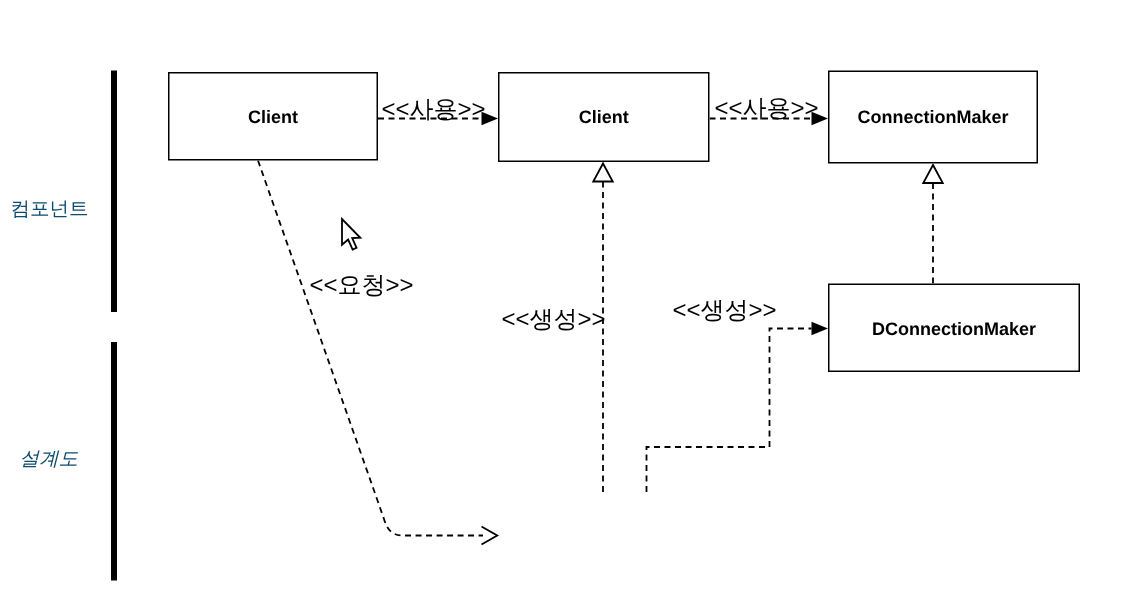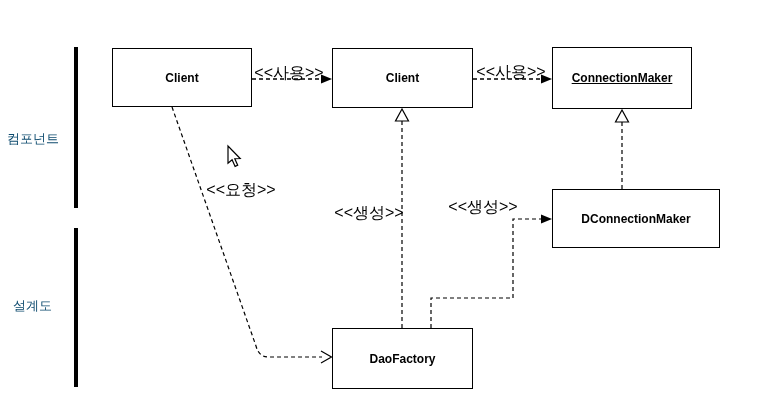--- a/index.html
+++ b/index.html
@@ -42,29 +42,29 @@
   }
   .section-label {
     position: absolute;
     font-size: 13px;
     color: #0c4a6e;
     white-space: nowrap;
   }
   
   #box-client           { left: 112px; top: 48px;  width: 140px; height: 59px; }
   #box-userdao          { left: 332px; top: 48px;  width: 141px; height: 60px; }
-  #box-connectionmaker  { left: 552px; top: 47px;  width: 140px; height: 62px; text-decoration: underline; }
+  #box-connectionmaker  { left: 552px; top: 47px;  width: 140px; height: 62px; }
   #box-dconnectionmaker { left: 552px; top: 189px; width: 168px; height: 59px; }
   #box-daofactory       { left: 332px; top: 328px; width: 141px; height: 61px; }
 
   #bar-components { left: 74px; top: 47px;  height: 161px; }
   #bar-blueprint  { left: 74px; top: 228px; height: 159px; }
 
   #label-components { left: 7px;  top: 130px; }
-  #label-blueprint  { left: 13px; top: 297px; }
+  #label-blueprint  { left: 13px; top: 297px; font-style: italic; }
 
   #lbl-use-1        { left: 289px; top: 63px;  }
   #lbl-use-2        { left: 511px; top: 62px;  }
   #lbl-request      { left: 241px; top: 180px; text-align: right; }
   #lbl-create-left  { left: 369px; top: 203px; }
   #lbl-create-right { left: 483px; top: 197px; }
 </style>
 </head>
 <body>
 
@@ -118,23 +118,20 @@
   </div>
   <div class="class-box" id="box-userdao">
     <span>Client</span>
   </div>
   <div class="class-box" id="box-connectionmaker">
     <span>ConnectionMaker</span>
   </div>
   <div class="class-box" id="box-dconnectionmaker">
     <span>DConnectionMaker</span>
   </div>
-  <div class="class-box" id="box-daofactory">
-    <span>DaoFactory</span>
-  </div>
 
   <span class="edge-label" id="lbl-use-1">&lt;&lt;사용&gt;&gt;</span>
   <span class="edge-label" id="lbl-use-2">&lt;&lt;사용&gt;&gt;</span>
   <span class="edge-label" id="lbl-request">&lt;&lt;요청&gt;&gt;</span>
   <span class="edge-label" id="lbl-create-left">&lt;&lt;생성&gt;&gt;</span>
   <span class="edge-label" id="lbl-create-right">&lt;&lt;생성&gt;&gt;</span>
 
 </div>
 
 </body></html>

